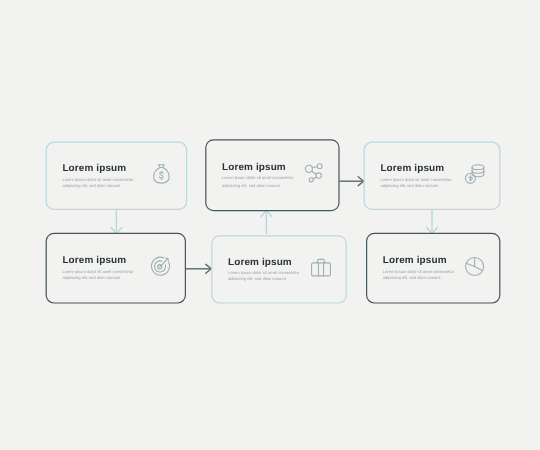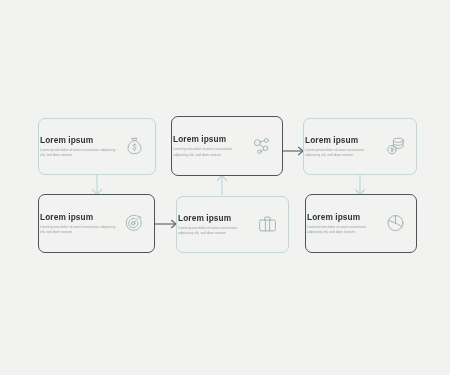--- a/index.html
+++ b/index.html
@@ -35,26 +35,26 @@
     box-sizing: border-box;
     border-radius: 7px;
     background: #f2f2f1;
     padding: 0;
   }
   .card.teal   { border: 1.1px solid #bcd8dc; }
   .card.dark   { border: 1.1px solid #47565a; }
 
   .card-inner {
     position: absolute;
-    left: 1px;
+    left: 13px;
     right: 10px;
     top: 50%;
     transform: translateY(-50%);
     display: flex;
-    align-items: center;
+    align-items: flex-start;
     justify-content: space-between;
     gap: 6px;
   }
   .card-text {
     flex: 1 1 auto;
     min-width: 0;
   }
   .card-title {
     font-size: 8.3px;
     font-weight: bold;

